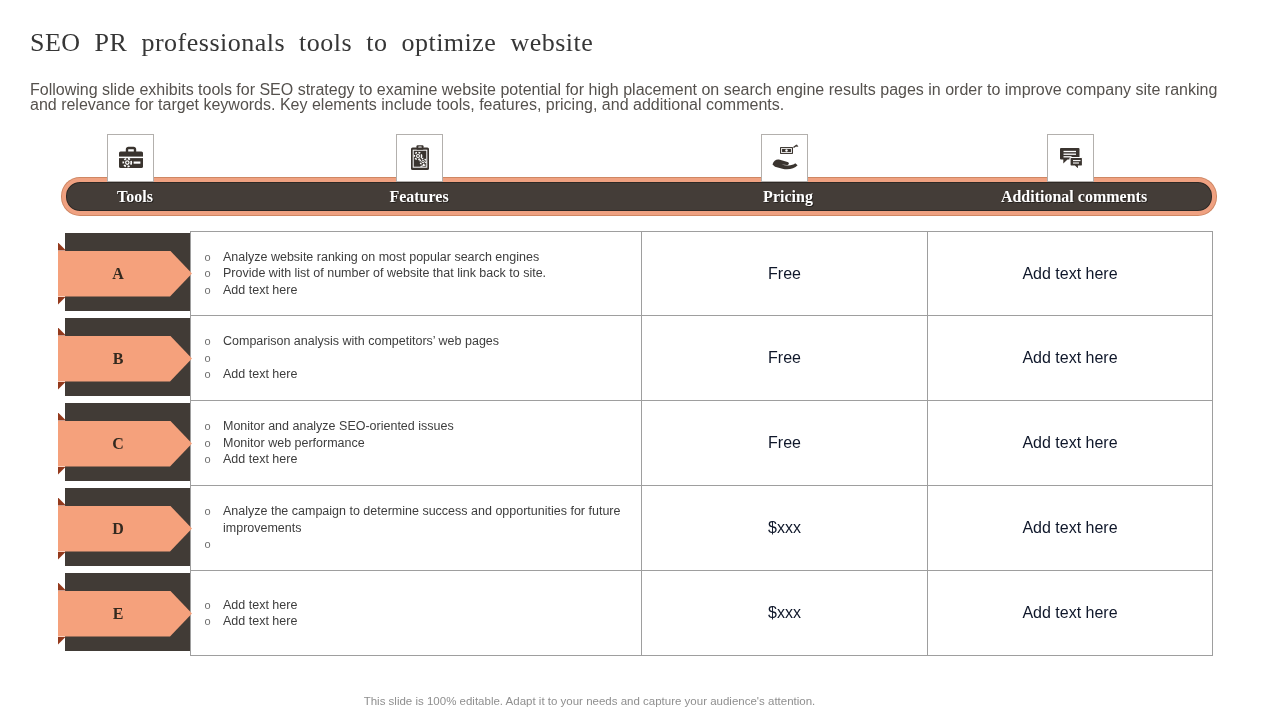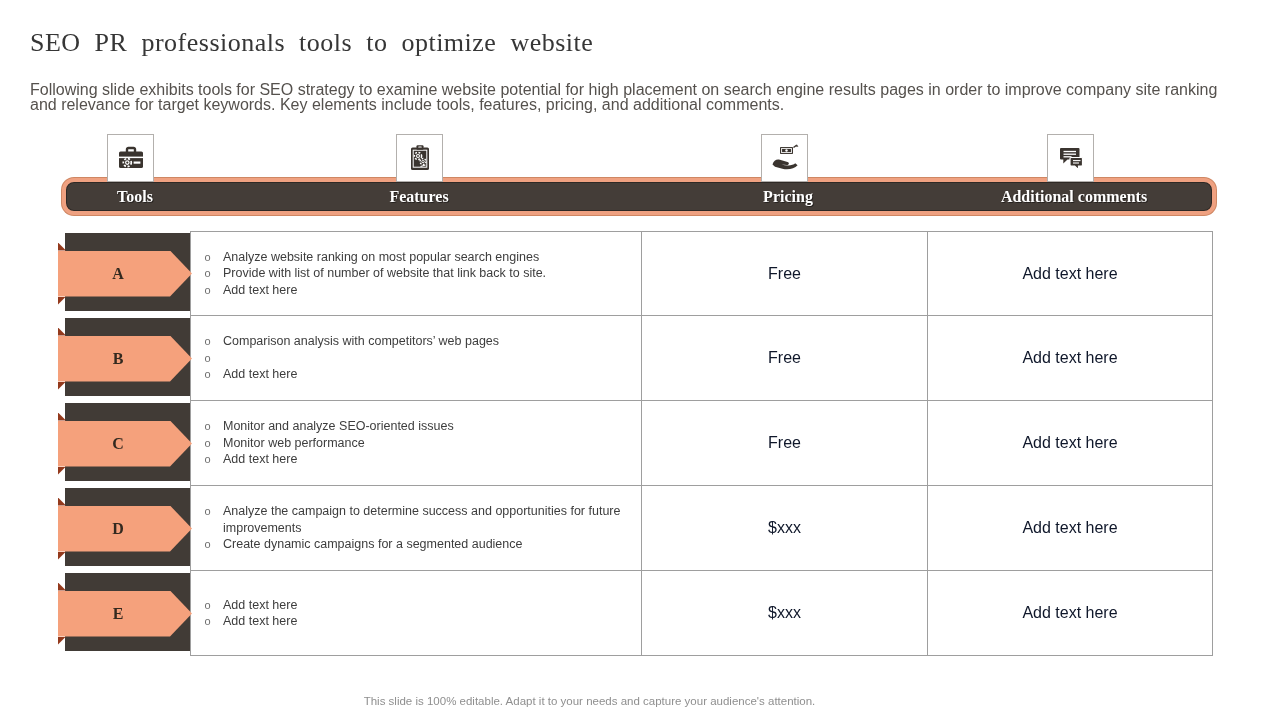--- a/index.html
+++ b/index.html
@@ -19,21 +19,21 @@
   }
   
   .icon-box{
     position:absolute;top:134px;width:45px;height:46px;background:#ffffff;
     border:1px solid #b3b0ad;z-index:3;display:flex;align-items:center;justify-content:center;
   }
   .icon-box.i0{left:107px;} .icon-box.i1{left:396px;} .icon-box.i2{left:761px;} .icon-box.i3{left:1047px;}
   
   .pill{
     position:absolute;left:62px;top:178px;width:1146px;height:29px;
-    background:#443d38;border:4px solid #efa181;border-radius:12px;
+    background:#443d38;border:4px solid #efa181;border-radius:18px;
     box-shadow:0 0 0 1px #cf8763, inset 0 0 0 1px #2e2925;z-index:2;
   }
   .pill-label{
     position:absolute;top:50%;transform:translate(-50%,-50%);
     font-family:"Liberation Serif", serif;font-weight:bold;font-size:16px;color:#ffffff;
     white-space:nowrap;text-shadow:1px 1px 0 rgba(0,0,0,.45);
   }
   .pill-label.l0{left:69px;} .pill-label.l1{left:353px;} .pill-label.l2{left:722px;} .pill-label.l3{left:1008px;}
   
   .table{position:absolute;left:65px;top:231px;width:1148px;z-index:1;}
@@ -248,21 +248,20 @@
         </div>
       </div>
     </div>
     <div class="cell features">
         <div class="feat-item">
           <span class="bullet">o</span>
           <span>Analyze the campaign to determine success and opportunities for future improvements</span>
         </div>
         <div class="feat-item">
           <span class="bullet">o</span>
-          <span>Create dynamic campaigns for a segmented audience</span>
         </div>
       </div>
     <div class="cell pricing">
       <span class="val">$xxx</span>
     </div>
     <div class="cell comment">
       <span class="val">Add text here</span>
     </div>
   </div>
 

